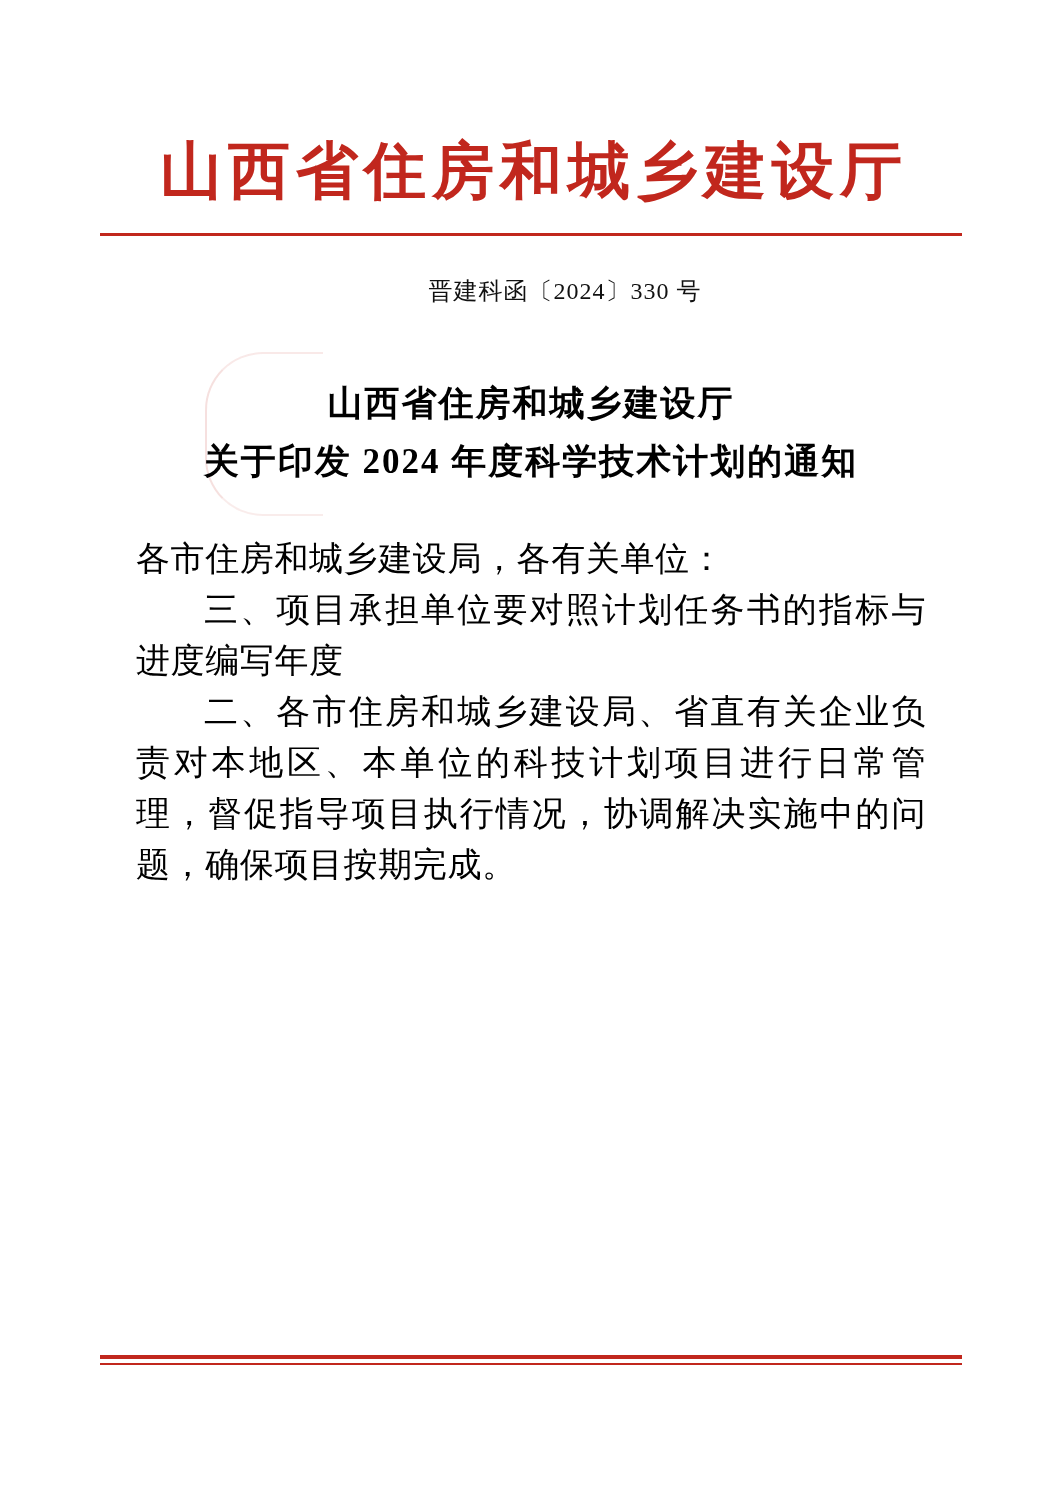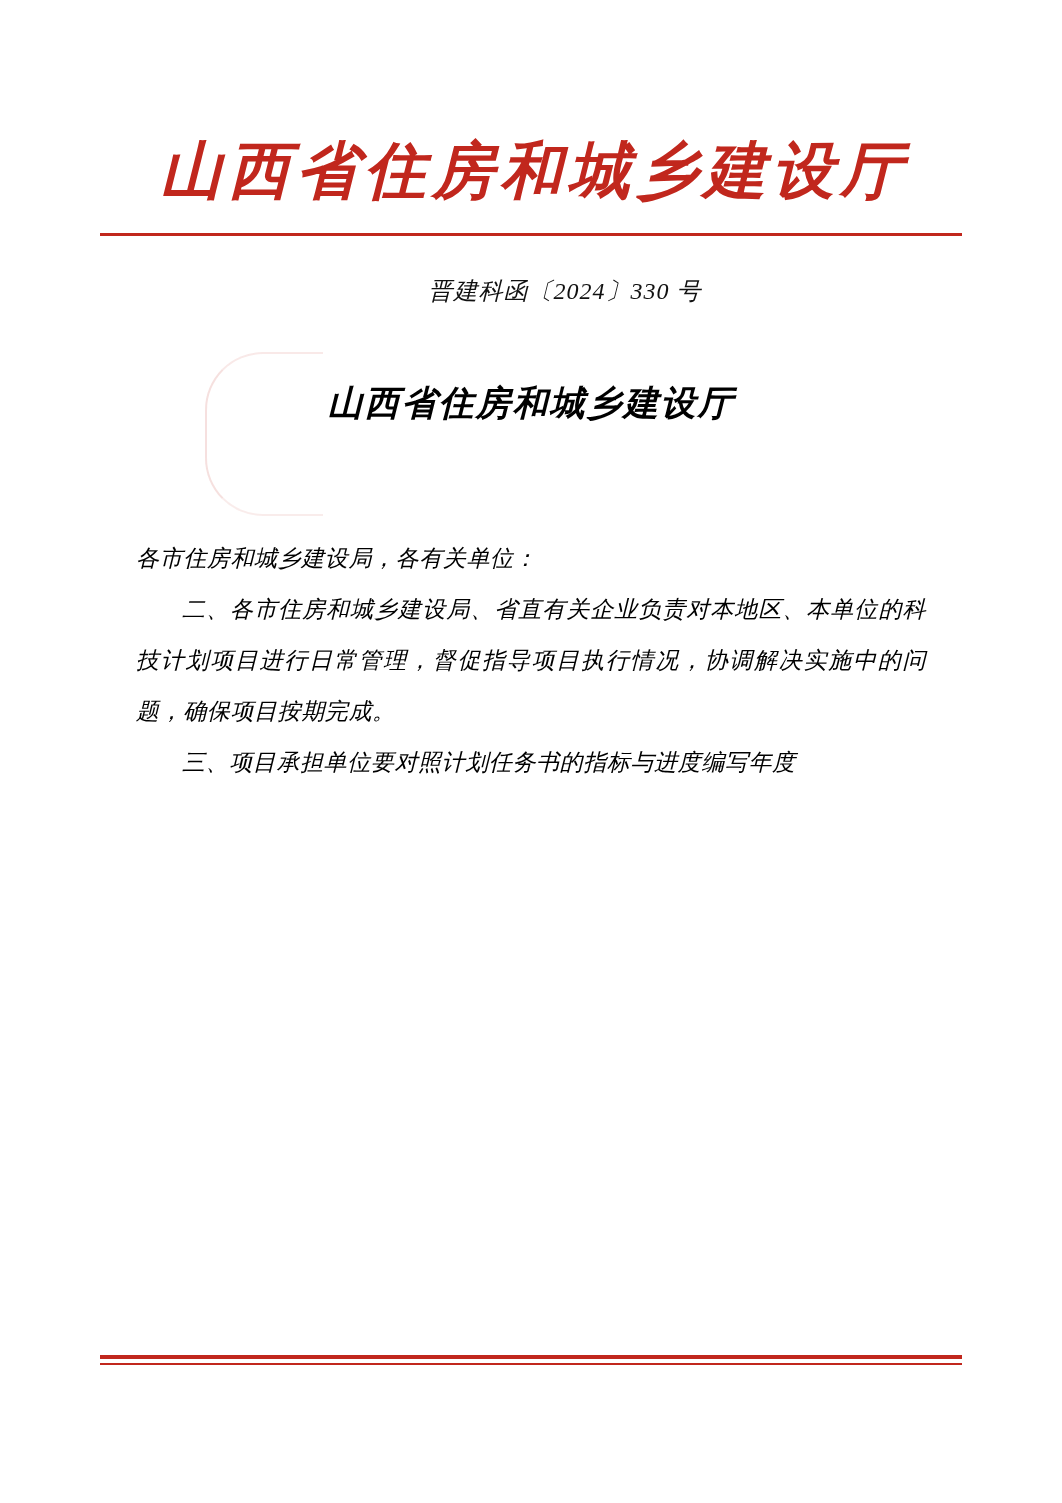--- a/index.html
+++ b/index.html
@@ -13,21 +13,20 @@
     font-family: "Liberation Serif", "DejaVu Serif", serif;
     color: #000000;
     position: relative;
     overflow: hidden;
   }
   .page {
     position: relative;
     width: 1062px;
     height: 1503px;
     box-sizing: border-box;
-    font-style: italic;
   }
 
   
   .masthead {
     position: absolute;
     left: 0;
     top: 138;
     width: 1062px;
     text-align: center;
   }
@@ -95,21 +94,21 @@
     line-height: 1.65;
     color: #000;
   }
 
   
   .body-text {
     position: absolute;
     left: 136px;
     top: 533px;
     width: 790px;
-    font-size: 23px;
+    font-size: 34px;
     line-height: 51px;
     letter-spacing: 0.6px;
     text-align: justify;
     text-justify: inter-ideograph;
     color: #000;
   }
   .body-text p {
     margin: 0;
   }
   .indent {
@@ -144,24 +143,25 @@
   </div>
 
   <div class="masthead-rule" style="top:233px;"></div>
 
   <div class="doc-number">晋建科函〔2024〕330 号</div>
 
   <div class="seal"></div>
 
   <div class="title-block">
     <div class="title-line">山西省住房和城乡建设厅</div>
+    <div class="title-line">关于印发 2024 年度科学技术计划的通知</div>
   </div>
 
   <div class="body-text">
     <p>各市住房和城乡建设局，各有关单位：</p>
+    <p class="indent">三、项目承担单位要对照计划任务书的指标与进度编写年度</p>
     <p class="indent">二、各市住房和城乡建设局、省直有关企业负责对本地区、本单位的科技计划项目进行日常管理，督促指导项目执行情况，协调解决实施中的问题，确保项目按期完成。</p>
-    <p class="indent">三、项目承担单位要对照计划任务书的指标与进度编写年度</p>
   </div>
 
   <div class="footer-rule-top"></div>
   <div class="footer-rule-bottom"></div>
 
 </div>
 
 </body></html>

